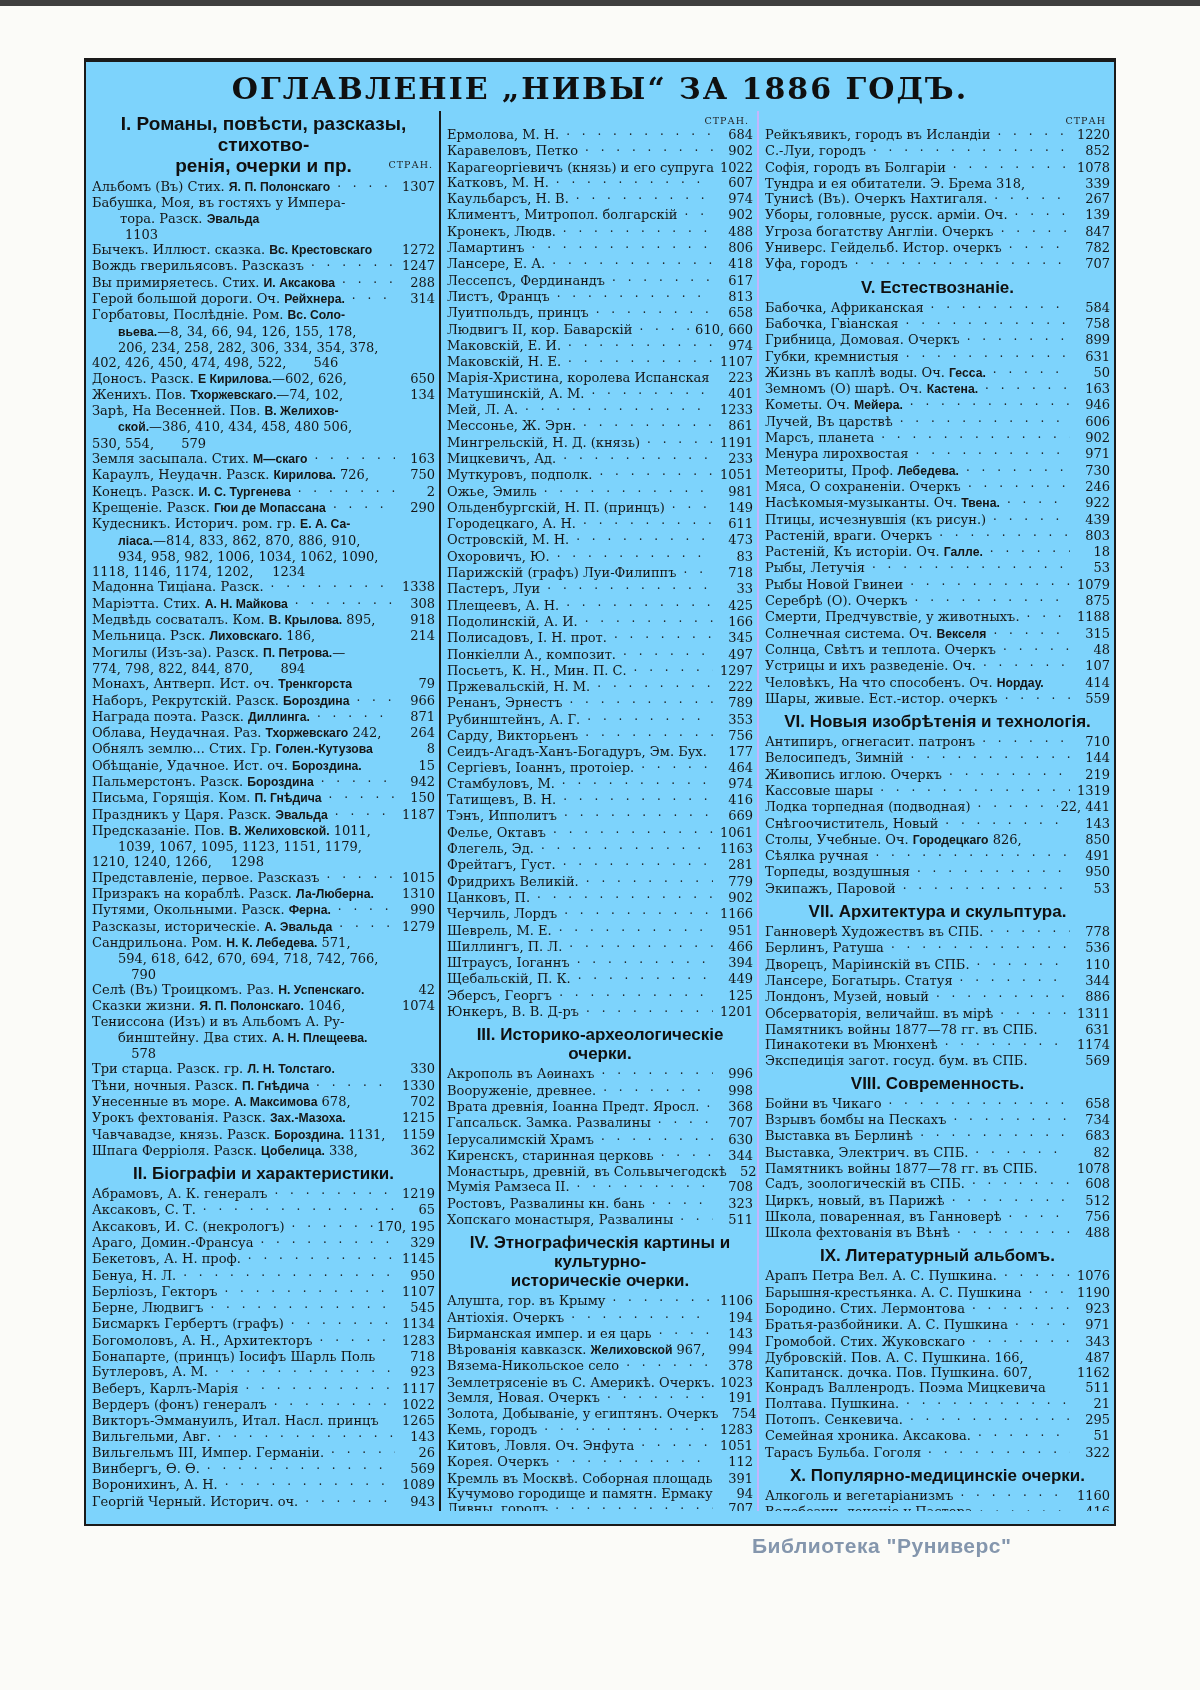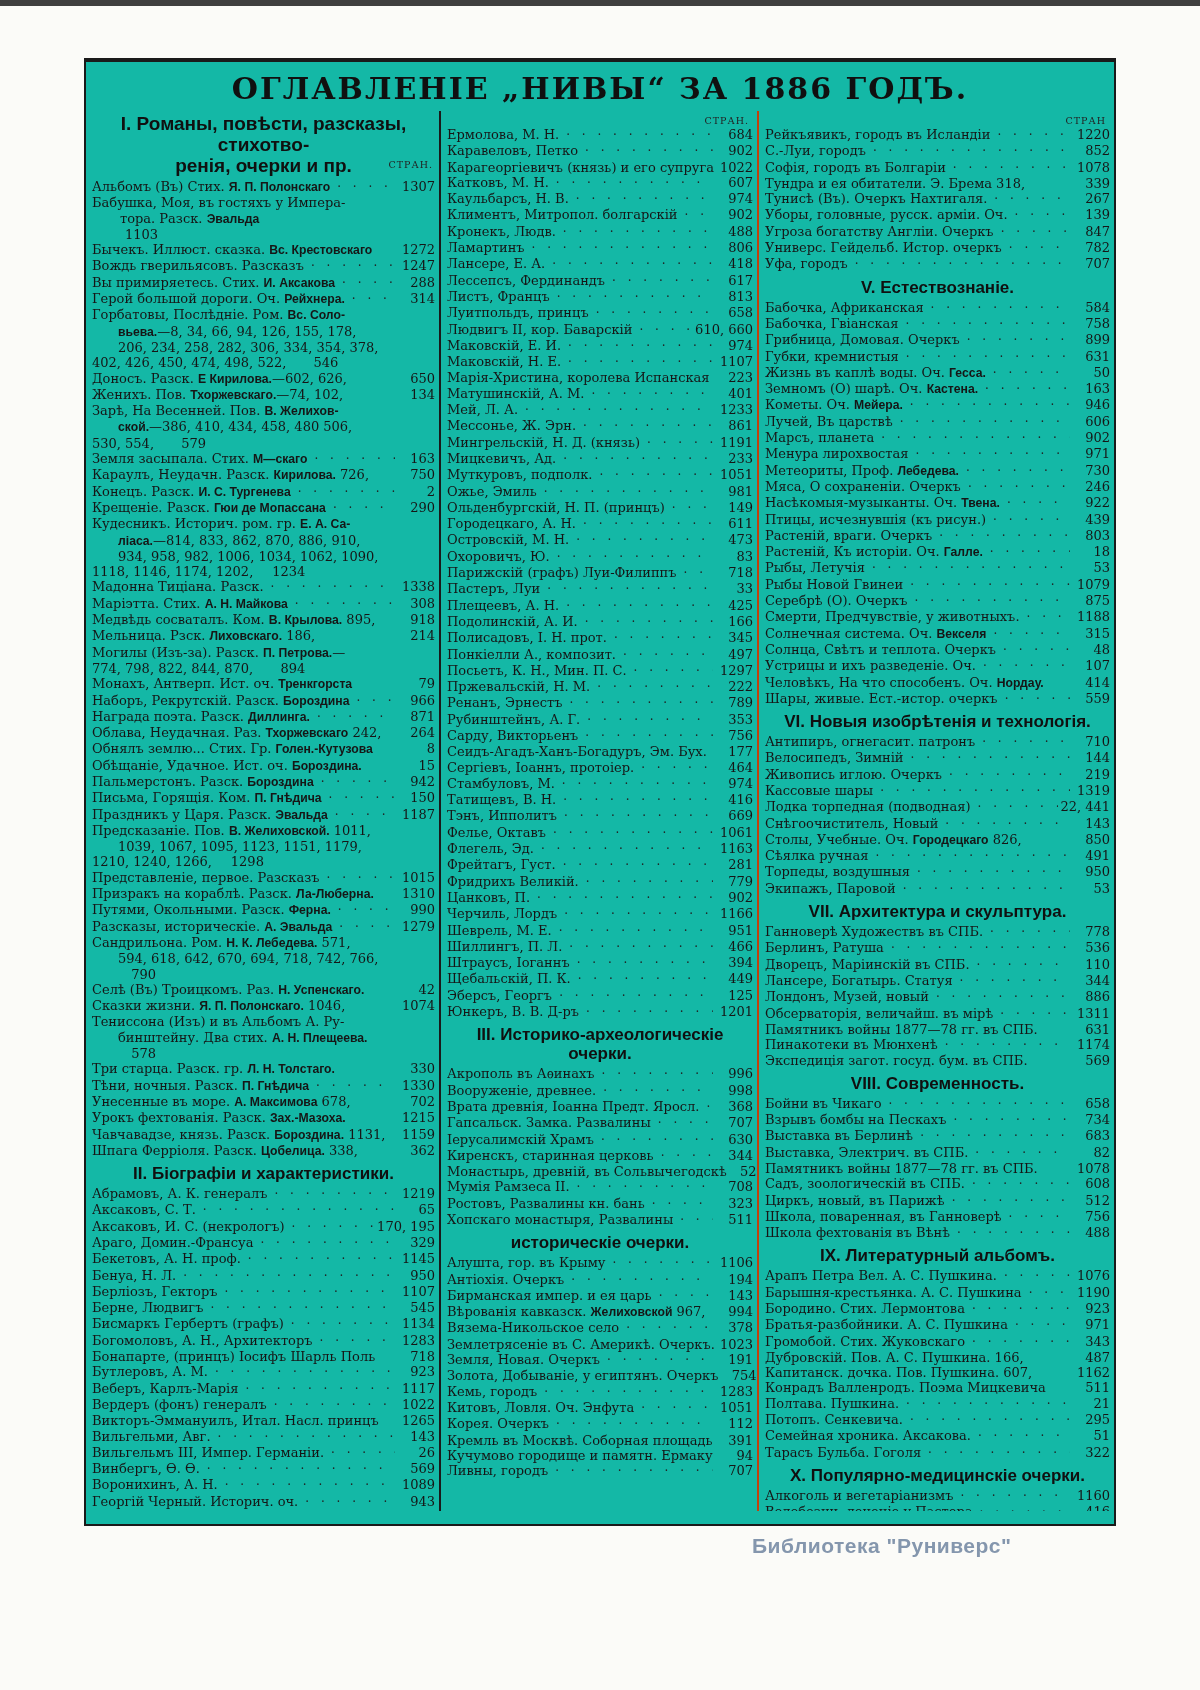--- a/index.html
+++ b/index.html
@@ -1,26 +1,26 @@
 <!DOCTYPE html>
 <html><head>
 <meta charset="utf-8">
 <style>
   html,body{margin:0;padding:0;}
   body{width:1200px;height:1690px;position:relative;background:#fbfbf8;overflow:hidden;}
   .topstrip{position:absolute;top:0;left:0;width:1200px;height:6px;background:#3f3f3f;}
-  .frame{position:absolute;left:84px;top:58px;width:1032px;height:1468px;background:#14b8a6;
+  .frame{position:absolute;left:84px;top:58px;width:1032px;height:1468px;background:#7dd3fc;
          border:2px solid #1a1a1a;border-top-width:4px;box-sizing:border-box;}
   .title{text-align:center;font-family:"DejaVu Serif","Liberation Serif",serif;font-size:30px;
          font-weight:700;letter-spacing:2px;margin:9px 0 5px;color:#101010;}
   .cols{display:flex;height:1400px;overflow:hidden;}
   .col{box-sizing:border-box;padding:0 4px 0 6px;overflow:hidden;}
   .c0{width:353px;}
   .c1{width:318px;border-left:2px solid #1a1a1a;}
-  .c2{flex:1;border-left:2px solid #c2410c;}
+  .c2{flex:1;border-left:2px solid #c4b5fd;}
   .ln{display:flex;align-items:baseline;font-family:"DejaVu Serif","Liberation Serif",serif;
       font-size:13px;line-height:15.3px;color:#161616;white-space:nowrap;}
   .ln .tx b{font-family:"Liberation Sans",sans-serif;font-size:12.2px;font-weight:700;}
   .lead{flex:1 1 0;min-width:0;overflow:hidden;white-space:nowrap;margin:0 2px;color:#222;}
   .lead::after{content:"· · · · · · · · · · · · · · · · · · · · · · · · · · · · · · · · · ·";
       letter-spacing:4px;padding-left:5px;font-size:12px;}
   .sp{flex:1 1 0;}
   .pg{min-width:38px;text-align:right;white-space:nowrap;}
   .ind{padding-left:26px;flex-direction:column;}
   .rgt{justify-content:flex-start;}
@@ -754,20 +754,21 @@
           <span class="tx">Ростовъ, Развалины кн. бань</span>
           <span class="lead"></span>
           <span class="pg">323</span>
         </div>
         <div class="ln">
           <span class="tx">Хопскаго монастыря, Развалины</span>
           <span class="lead"></span>
           <span class="pg">511</span>
         </div>
         <div class="shead">
+          <div>IV. Этнографическія картины и культурно-</div>
           <div>историческіе очерки.</div>
         </div>
         <div class="ln">
           <span class="tx">Алушта, гор. въ Крыму</span>
           <span class="lead"></span>
           <span class="pg">1106</span>
         </div>
         <div class="ln">
           <span class="tx">Антіохія. Очеркъ</span>
           <span class="lead"></span>

